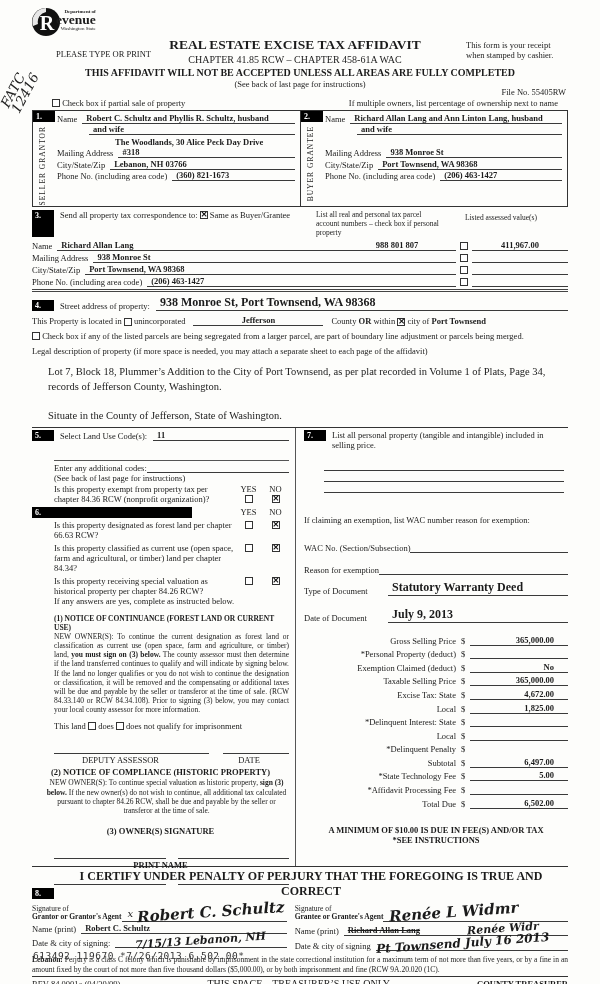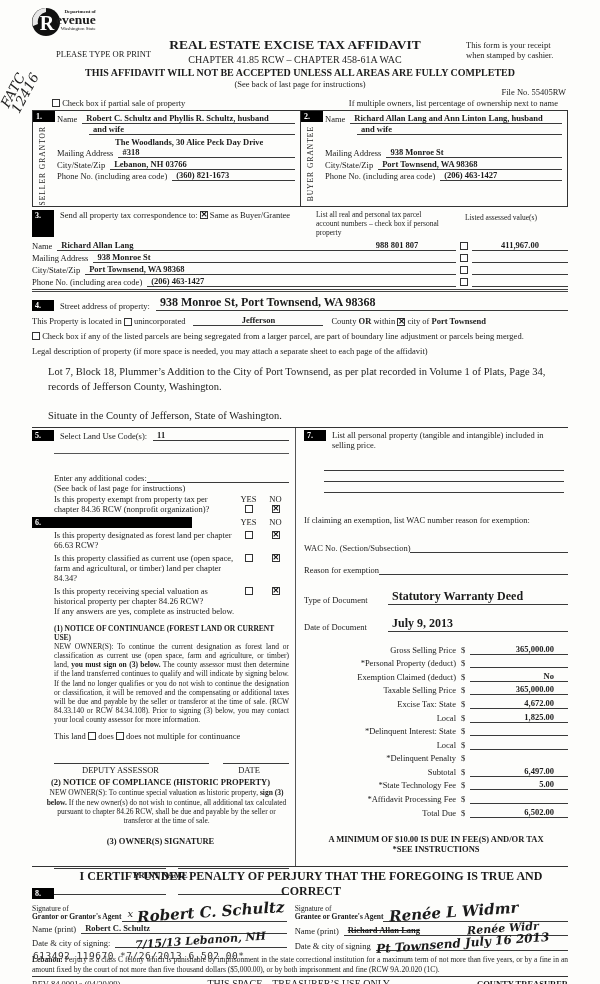--- a/index.html
+++ b/index.html
@@ -244,21 +244,21 @@
     </div>
 
     <div class="cols">
 
       <div class="colL">
         <div class="row fs8" style="margin-top:2px">
           <span class="badge">5.</span>
           <span style="padding:0 6px">Select Land Use Code(s):</span>
           <span class="fval uv">11</span>
         </div>
-        <div class="row fs8 indent" style="margin-top:12px;border-top:1px solid #555;padding-top:19px">
+        <div class="row fs8 indent" style="margin-top:19px;border-top:1px solid #555;padding-top:2px">
           <span>Enter any additional codes:</span>
           <span class="grow uv"></span>
         </div>
         <div class="fs8 indent">(See back of last page for instructions)</div>
         <div class="qrow indent fs8" style="margin-top:1px">
           <div class="grow">
             <div>Is this property exempt from property tax per</div>
             <div>chapter 84.36 RCW (nonprofit organization)?</div>
           </div>
           <div class="qcol"><span>YES</span><br>
@@ -290,21 +290,21 @@
         <div class="fs8 indent">If any answers are yes, complete as instructed below.</div>
 
         <div class="fs7 b indent" style="margin-top:8px">(1) NOTICE OF CONTINUANCE (FOREST LAND OR CURRENT USE)</div>
         <div class="fs7 j indent" style="line-height:1.22"><span>NEW OWNER(S): To continue the current designation as forest land or classification as current use (open space, farm and agriculture, or timber) land, </span><span class="b">you must sign on (3) below.</span><span>  The county assessor must then determine if the land transferred continues to qualify and will indicate by signing below. If the land no longer qualifies or you do not wish to continue the designation or classification, it will be removed and the compensating or additional taxes will be due and payable by the seller or transferor at the time of sale.  (RCW 84.33.140 or RCW 84.34.108). Prior to signing (3) below, you may contact your local county assessor for more information.</span></div>
 
         <div class="fs8 indent" style="margin-top:7px">
           <span>This land</span>
           <span class="cb"></span>
           <span>does</span>
           <span class="cb"></span>
-          <span>does not  multiple for continuance</span>
+          <span>does not  qualify for imprisonment</span>
         </div>
 
         <div class="row indent" style="margin-top:22px">
           <span class="grow uv"></span>
           <span style="width:14px"></span>
           <span class="uv" style="width:66px"></span>
         </div>
         <div class="row fs8" style="margin-top:1px">
           <span class="c" style="flex:1">DEPUTY ASSESSOR</span>
           <span class="c" style="width:80px">DATE</span>
@@ -339,21 +339,21 @@
         <div class="fs8" style="margin-top:22px">If claiming an exemption, list WAC number reason for exemption:</div>
 
         <div class="row fs8" style="margin-top:18px">
           <span>WAC No. (Section/Subsection)</span>
           <span class="fval uv"></span>
         </div>
         <div class="row fs8" style="margin-top:12px">
           <span>Reason for exemption</span>
           <span class="fval uv"></span>
         </div>
-        <div class="row fs8" style="margin-top:14px">
+        <div class="row fs8" style="margin-top:5px">
           <span style="width:84px">Type of Document</span>
           <span class="fval uv fs9">Statutory Warranty Deed</span>
         </div>
         <div class="row fs8" style="margin-top:11px">
           <span style="width:84px">Date of Document</span>
           <span class="fval uv fs9">July 9, 2013</span>
         </div>
 
         <div style="margin-top:9px">
           <div class="feerow">

